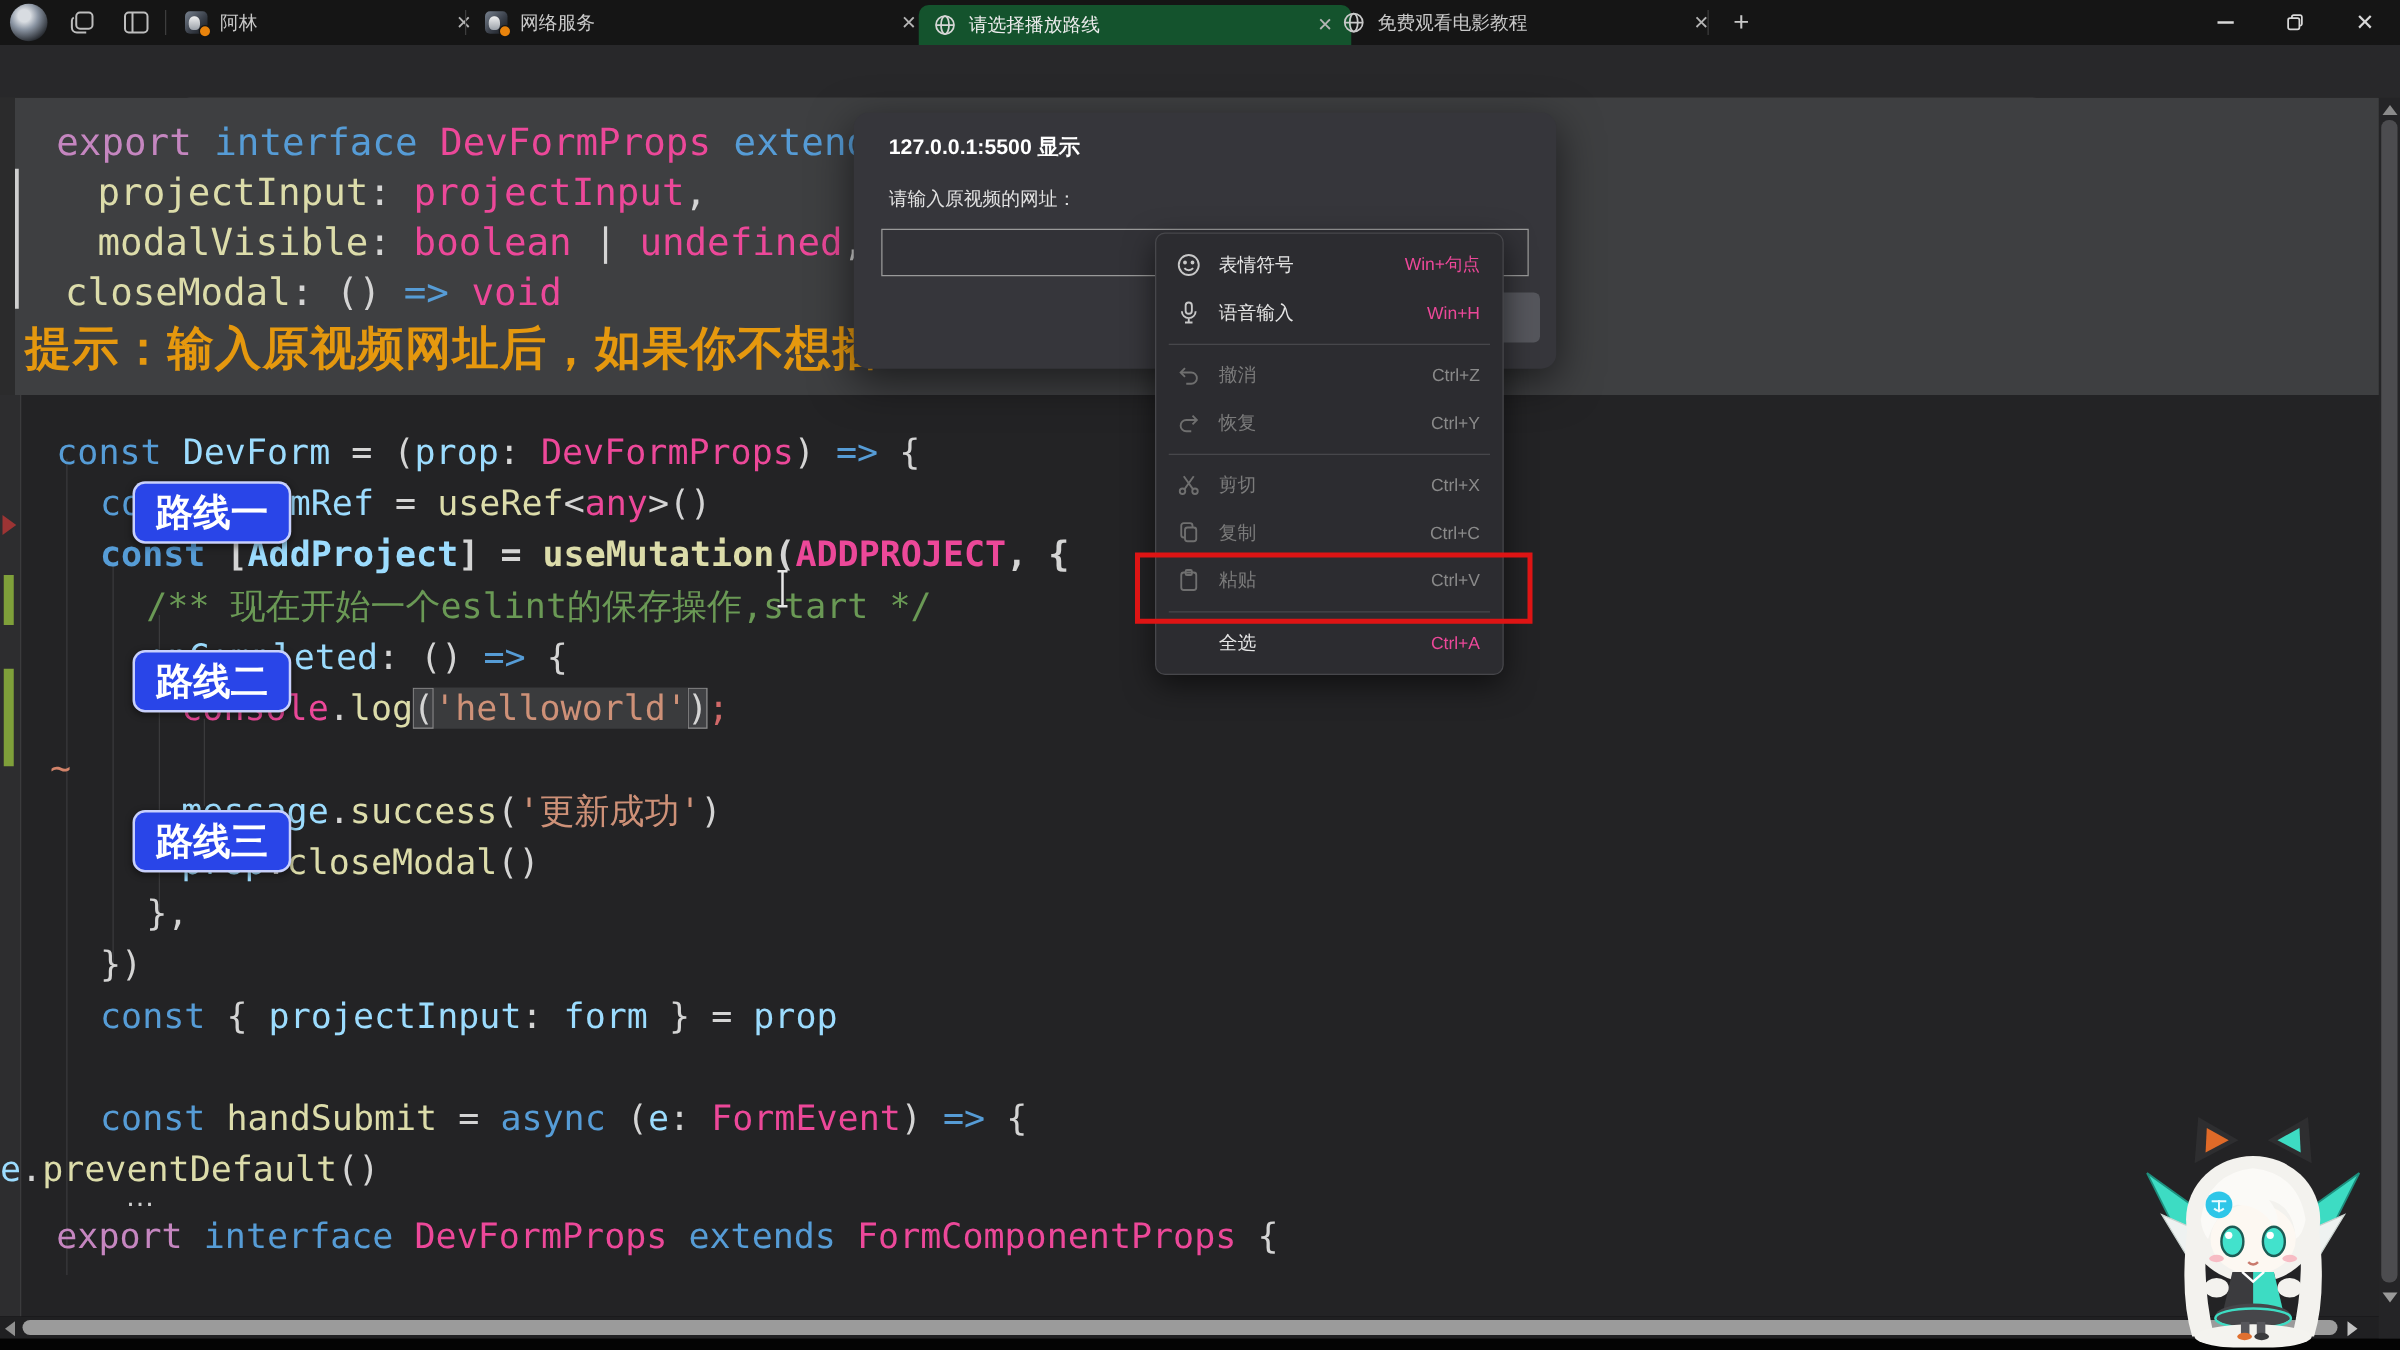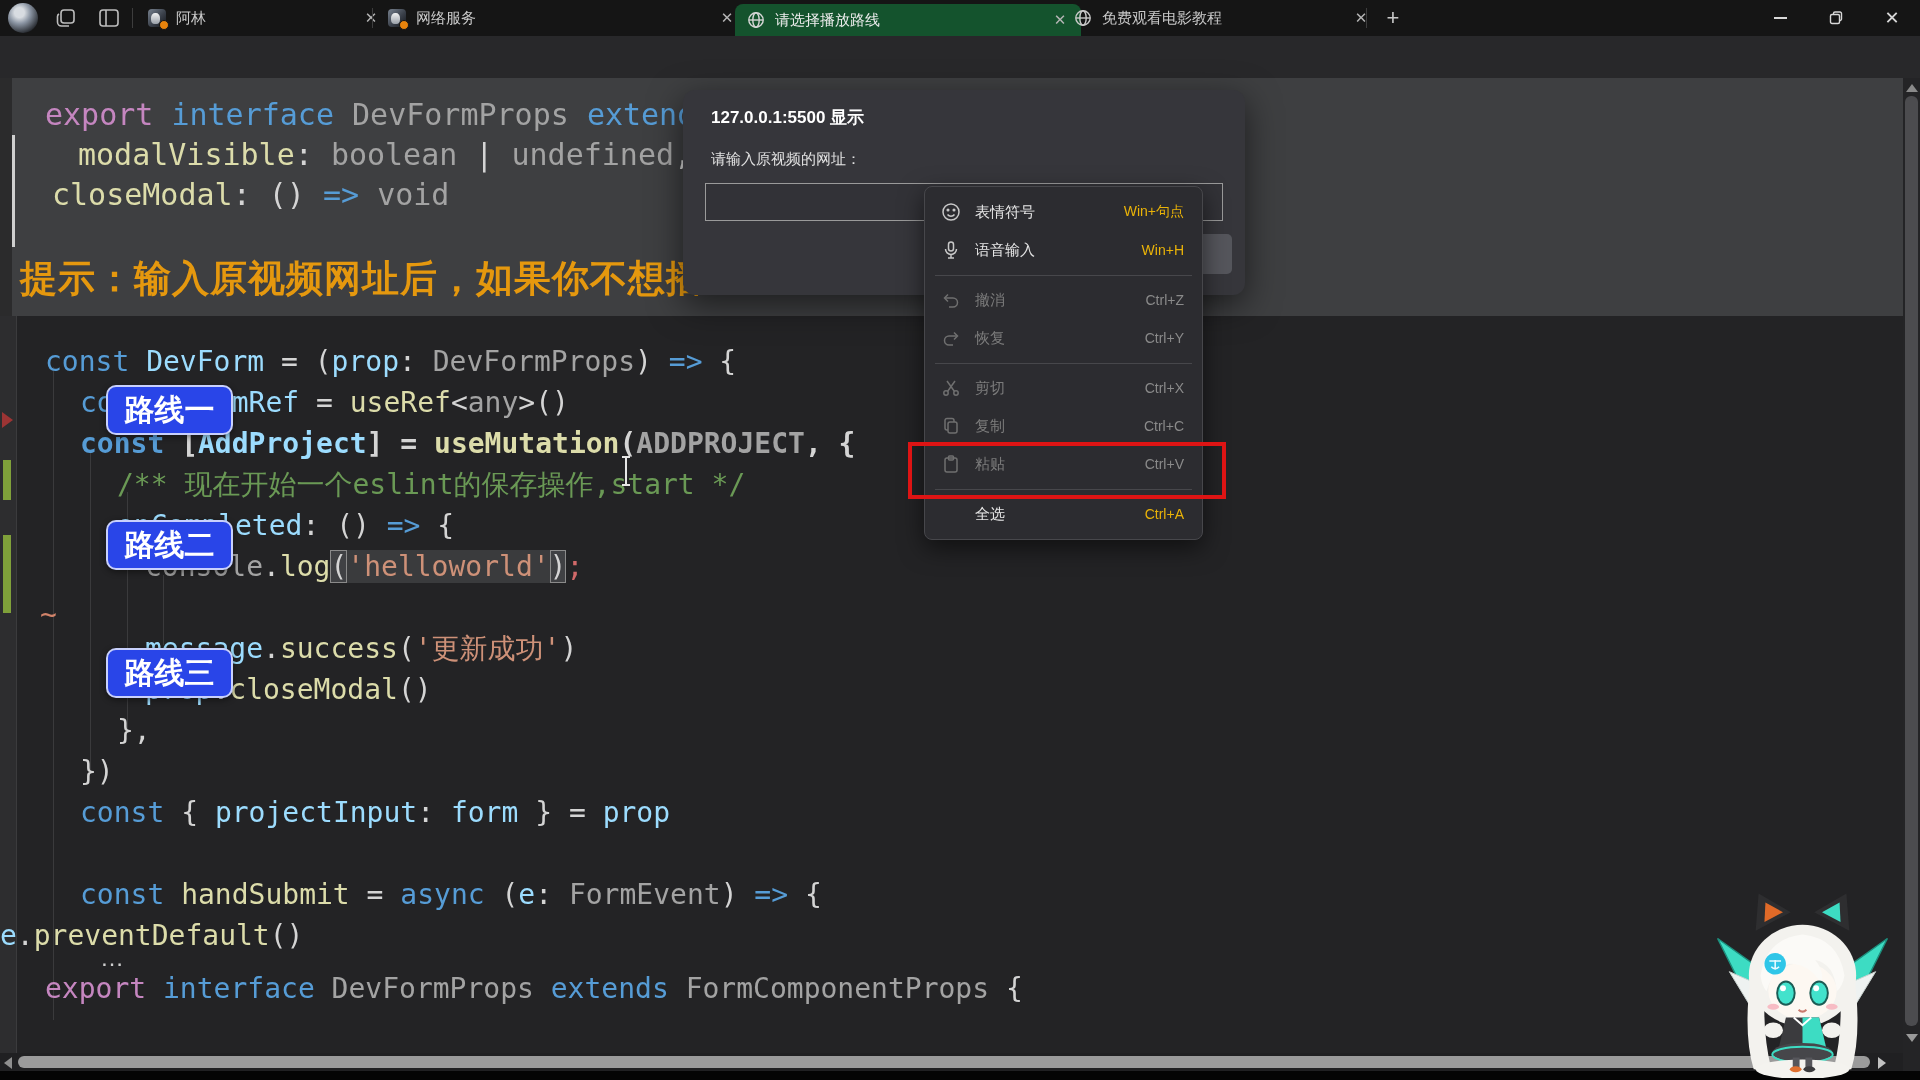--- a/index.html
+++ b/index.html
@@ -42,21 +42,21 @@
 
   
   .video-top{left:0;top:78px;width:1920px;height:238px;background:#3e3f41;}
   .video-main{left:0;top:316px;width:1920px;height:737px;background:#232325;}
   .code{font-family:"DejaVu Sans Mono",monospace;}
   .code-line{white-space:pre;}
   .top-code{left:0;top:95px;font-size:30px;}
   .top-code .code-line{height:40px;line-height:40px;}
   .main-code{left:0;top:341px;font-size:28px;}
   .main-code .code-line{height:41px;line-height:41px;}
-  .tk-kw{color:#569CD6;} .tk-kw2{color:#C586C0;} .tk-ty{color:#a3a3a3;} .tk-fn{color:#DCDCAA;}
+  .tk-kw{color:#569CD6;} .tk-kw2{color:#C586C0;} .tk-ty{color:#ec4899;} .tk-fn{color:#DCDCAA;}
   .tk-vr{color:#9CDCFE;} .tk-st{color:#CE9178;} .tk-cm{color:#6A9955;} .tk-pn{color:#d4d4d4;}
   .tk-sm{color:#d16969;}
   .tk-bx{color:#d4d4d4;background:#404144;box-shadow:0 0 0 1px #8a8a8a inset;}
   .tk-sel{color:#CE9178;background:#3a3b3d;}
 
   .tip{left:20px;top:254px;font-size:37px;font-weight:bold;color:#e5980e;white-space:nowrap;letter-spacing:1px;}
 
   .gutter-top{left:0;top:78px;width:12px;height:238px;background:#2b2b2c;}
   .vscroll-line{left:12px;top:135px;width:3px;height:112px;background:#cfcfcf;}
   .gutter-main{left:0;top:316px;width:16px;height:737px;background:#2d2d2f;border-right:1px solid #3b3b3d;}
@@ -83,21 +83,21 @@
   .dlg-input{left:22px;top:93px;width:518px;height:38px;box-sizing:border-box;background:#323237;
              border:1px solid #9a9a9a;color:#eee;font-size:15px;padding:0 8px;outline:none;}
   .dlg-btn{left:457px;top:144px;width:92px;height:40px;background:#55565c;border-radius:5px;border:none;}
 
   
   .cmenu{left:924px;top:186px;width:279px;box-sizing:border-box;background:#2c2c30;border:1px solid #47474b;
          border-radius:8px;padding:6px 0;z-index:30;box-shadow:0 8px 24px rgba(0,0,0,.55);}
   .mi{display:flex;align-items:center;height:38px;padding:0 18px 0 16px;}
   .mi svg{stroke:#c8c8c8;flex:0 0 auto;}
   .mi .lab{font-size:15px;color:#e6e6e6;margin-left:14px;}
-  .mi .key{margin-left:auto;font-size:14px;color:#eab308;}
+  .mi .key{margin-left:auto;font-size:14px;color:#ec4899;}
   .mi.dis svg{stroke:#6f6f6f;}
   .mi.dis .lab{color:#7b7b7b;}
   .mi.dis .key{color:#8a8a8a;}
   .mi .noicon{width:20px;flex:0 0 auto;}
   .msep{height:1px;background:#47474b;margin:6px 10px 5px 10px;}
 
   .redbox{left:908px;top:442px;width:318px;height:57px;border:4px solid #de1414;z-index:40;box-sizing:border-box;}
 
   
   .hscroll{left:0;top:1053px;width:1920px;height:18px;background:#202022;z-index:5;}
@@ -222,20 +222,21 @@
 </div>
 
 <div class="abs video-top"></div>
 <div class="abs video-main"></div>
 
 <div class="abs gutter-top"></div>
 <div class="abs vscroll-line"></div>
 
 <div class="abs code top-code">
     <div class="code-line" style="padding-left: 45px;"><span class="tk-kw2">export</span><span class="tk-pn"> </span><span class="tk-kw">interface</span><span class="tk-pn"> </span><span class="tk-ty">DevFormProps</span><span class="tk-pn"> </span><span class="tk-kw">extends</span><span class="tk-pn"> </span><span class="tk-ty">FormComponentProps</span><span class="tk-pn"> {</span></div>
+    <div class="code-line" style="padding-left: 78px;"><span class="tk-fn">projectInput</span><span class="tk-pn">: </span><span class="tk-ty">projectInput</span><span class="tk-pn">,</span></div>
     <div class="code-line" style="padding-left: 78px;"><span class="tk-fn">modalVisible</span><span class="tk-pn">: </span><span class="tk-ty">boolean</span><span class="tk-pn"> | </span><span class="tk-ty">undefined</span><span class="tk-pn">,</span></div>
     <div class="code-line" style="padding-left: 52px;"><span class="tk-fn">closeModal</span><span class="tk-pn">: () </span><span class="tk-kw">=&gt;</span><span class="tk-pn"> </span><span class="tk-ty">void</span></div>
   </div>
 <div class="abs tip">提示：输入原视频网址后，如果你不想播</div>
 
 <div class="abs gutter-main"></div>
 <div class="abs bp-tri"></div>
 <div class="abs gbar" style="top:460px;height:40px;"></div>
 <div class="abs gbar" style="top:535px;height:78px;"></div>
 

